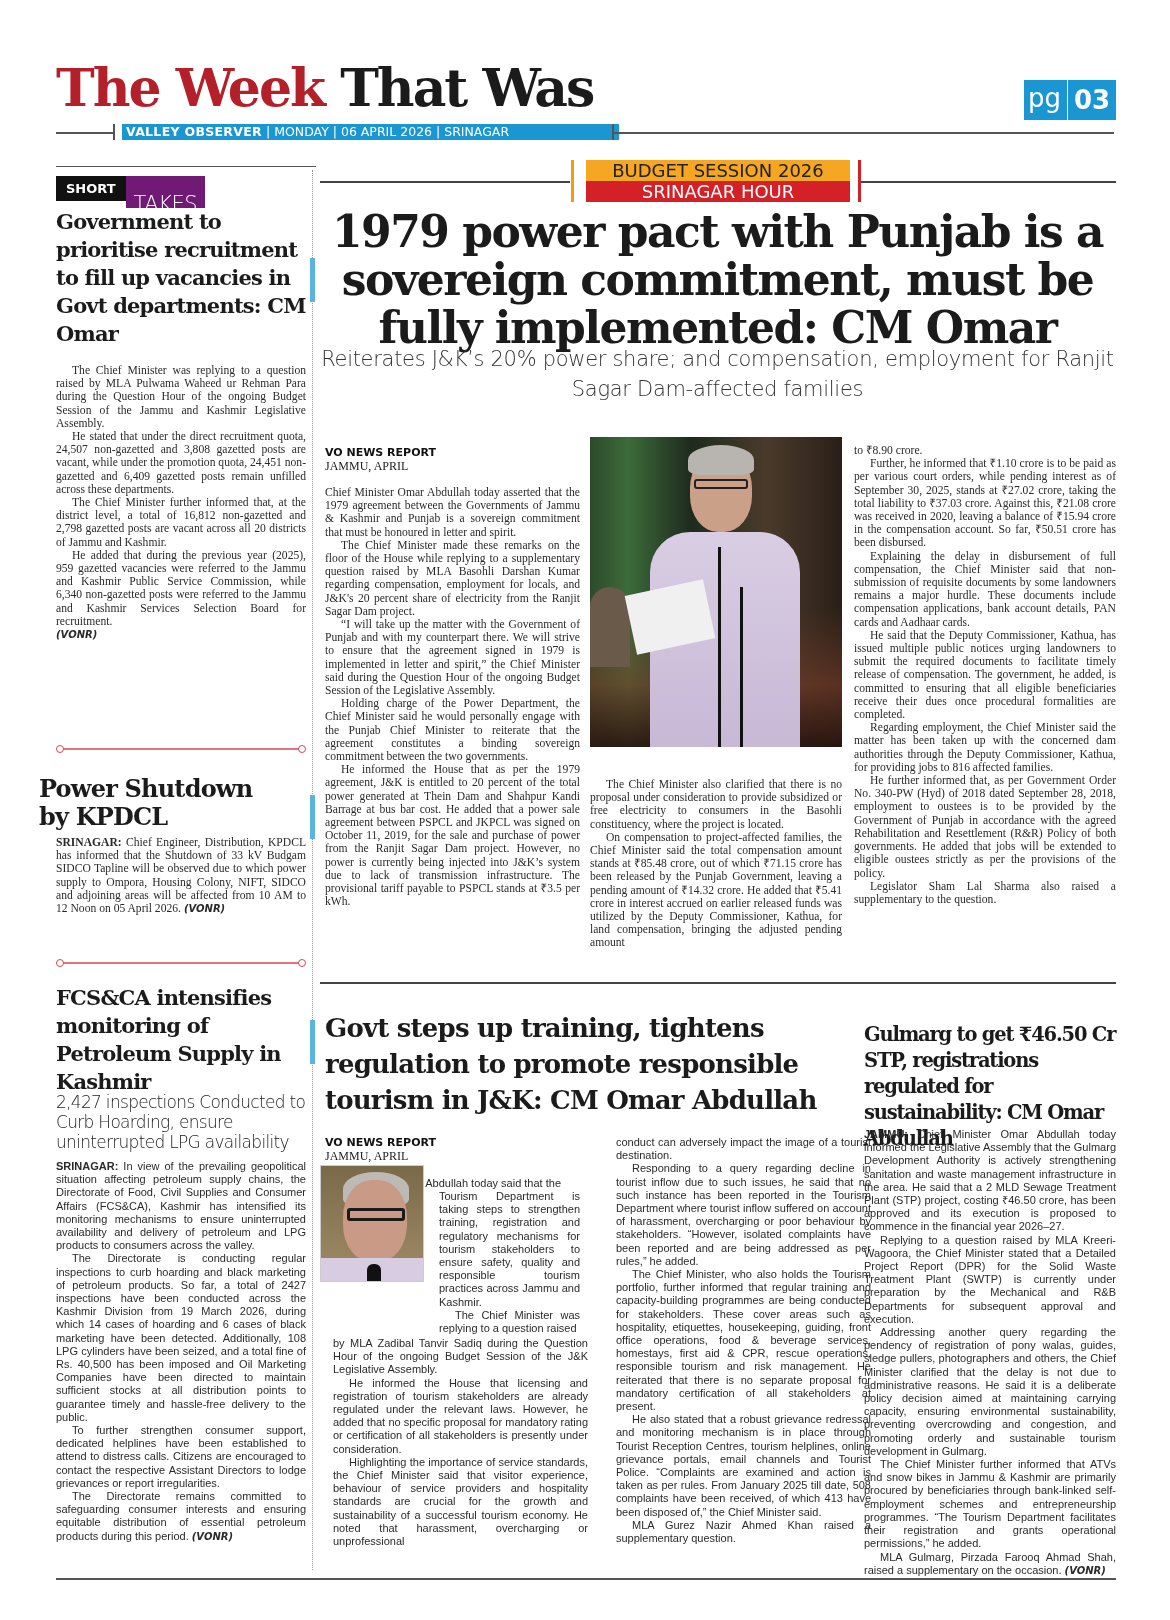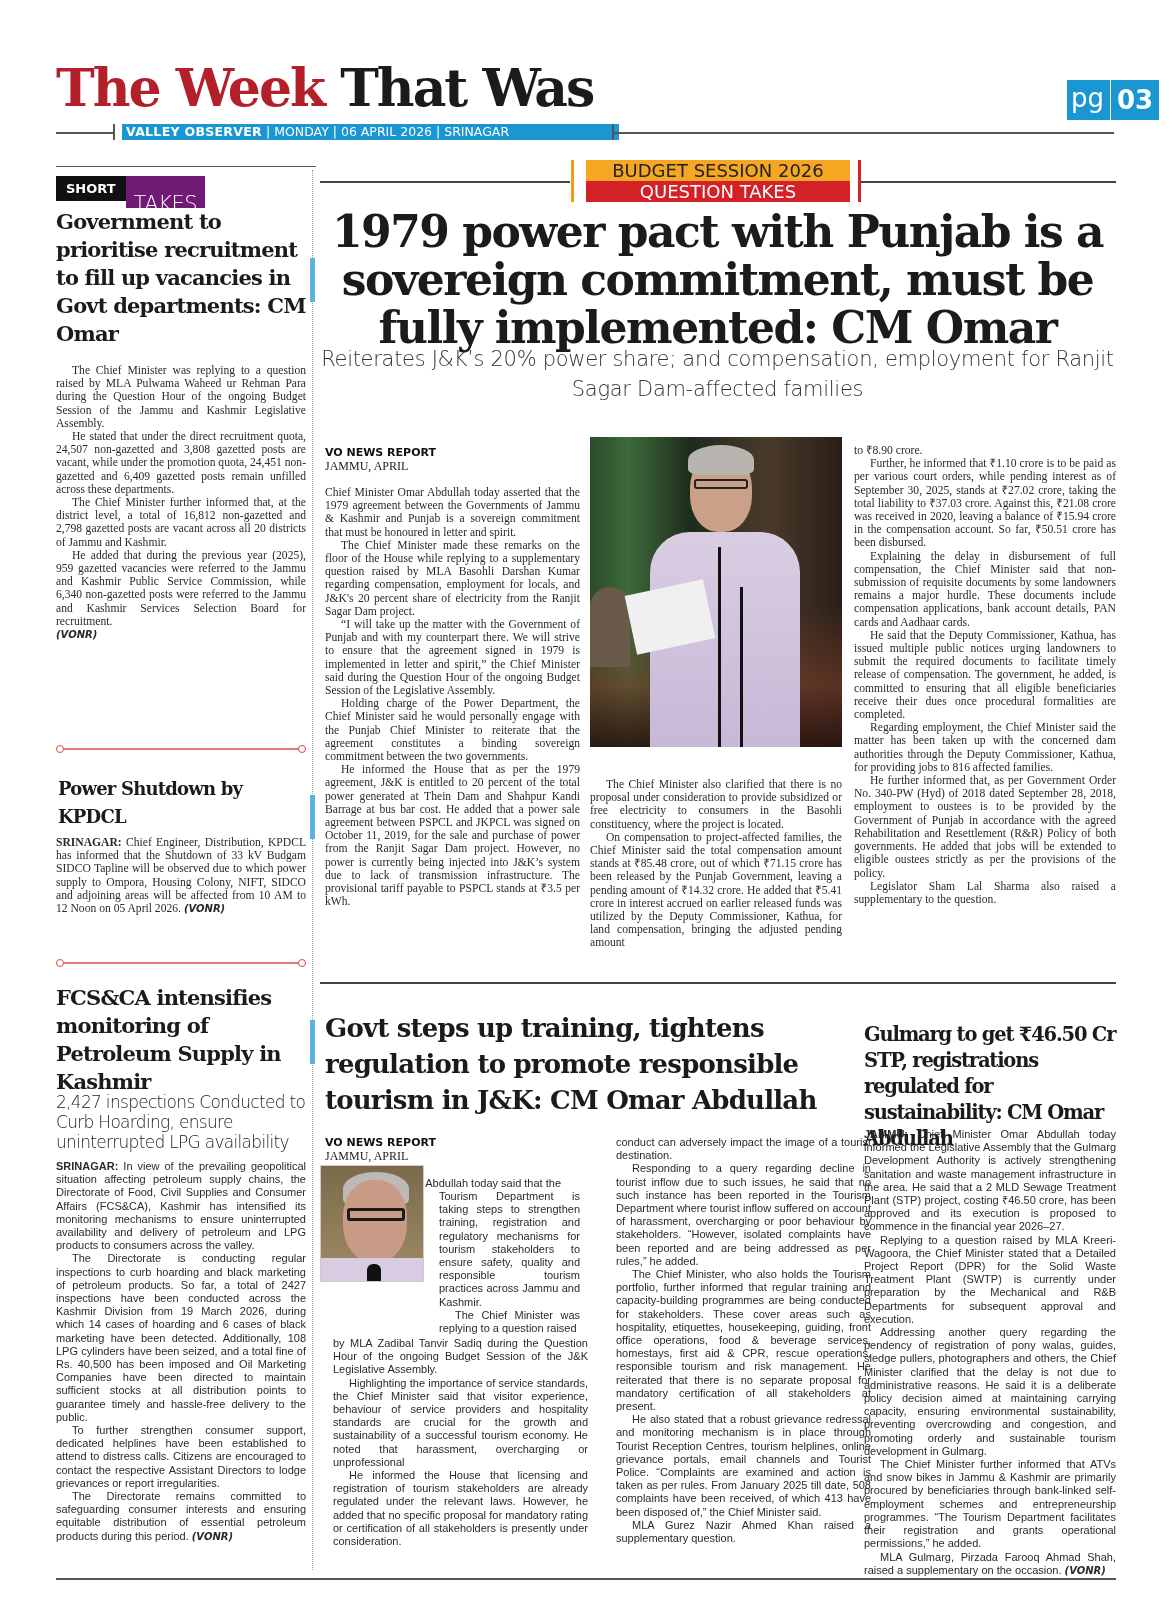--- a/index.html
+++ b/index.html
@@ -13,21 +13,21 @@
   .masthead .red { color: #b3202a; }
   .masthead .black { color: #1b1b1b; }
 
   .dateline-rule-left { left: 56px; top: 132px; width: 58px; height: 2px; background: #555; }
   .dateline-tick { left: 113px; top: 124px; width: 2px; height: 16px; background: #555; }
   .dateline { left: 122px; top: 124px; width: 497px; height: 16px; background: #1a96d3; color: #fff; font-family: "DejaVu Sans", sans-serif; font-size: 12.5px; line-height: 16px; padding-left: 4px; white-space: nowrap; }
   .dateline b { font-weight: 900; letter-spacing: 0.3px; }
   .dateline-tick2 { left: 612px; top: 124px; width: 2px; height: 16px; background: #555; }
   .dateline-rule-right { left: 614px; top: 132px; width: 500px; height: 2px; background: #555; }
 
-  .page-badge { left: 1024px; top: 80px; height: 40px; background: #1a96d3; color: #fff; display: flex; align-items: center; font-family: "DejaVu Sans", sans-serif; margin-left: 43px; }
+  .page-badge { left: 1024px; top: 80px; height: 40px; background: #1a96d3; color: #fff; display: flex; align-items: center; font-family: "DejaVu Sans", sans-serif; }
   .page-badge .pg { font-size: 26px; padding: 0 6px 4px 4px; border-right: 1px solid #fff; line-height: 40px; }
   .page-badge .num { font-size: 26px; font-weight: bold; padding: 0 6px 0 6px; }
 
   
   .kicker-rule-left { left: 320px; top: 181px; width: 250px; height: 2px; background: #444; }
   .kicker-bar-left { left: 571px; top: 160px; width: 3px; height: 42px; background: #f39c12; }
   .kicker { left: 586px; top: 160px; width: 264px; text-align: center; font-family: "DejaVu Sans", sans-serif; font-size: 18px; line-height: 21px; }
   .kicker .k1 { background: #f5a623; color: #222; display: block; }
   .kicker .k2 { background: #d42128; color: #fff; display: block; }
   .kicker-bar-right { left: 858px; top: 160px; width: 3px; height: 42px; background: #d42128; }
@@ -102,21 +102,21 @@
 
 <div class="abs page-badge">
   <span class="pg">pg</span>
   <span class="num">03</span>
 </div>
 
 <div class="abs kicker-rule-left"></div>
 <div class="abs kicker-bar-left"></div>
 <div class="abs kicker">
   <span class="k1">BUDGET SESSION 2026</span>
-  <span class="k2">QUESTION TAKES</span>
+  <span class="k2">SRINAGAR HOUR</span>
 </div>
 <div class="abs kicker-bar-right"></div>
 <div class="abs kicker-rule-right"></div>
 
 <div class="abs st-rule"></div>
 <div class="abs short-takes">
   <span class="s">SHORT</span>
   <span class="t">TAKES</span>
 </div>
 
@@ -128,21 +128,21 @@
 <div class="abs headline-sm" style="left:56px; top:208px; width:250px; font-size:21px; line-height:28px;">Government to prioritise recruitment to fill up vacancies in Govt departments: CM Omar</div>
 <div class="abs body-serif" style="left:56px; top:364px; width:250px;">
   <p>The Chief Minister was replying to a question raised by MLA Pulwama Waheed ur Rehman Para during the Question Hour of the ongoing Budget Session of the Jammu and Kashmir Legislative Assembly.</p>
   <p>He stated that under the direct recruitment quota, 24,507 non-gazetted and 3,808 gazetted posts are vacant, while under the promotion quota, 24,451 non-gazetted and 6,409 gazetted posts remain unfilled across these departments.</p>
   <p>The Chief Minister further informed that, at the district level, a total of 16,812 non-gazetted and 2,798 gazetted posts are vacant across all 20 districts of Jammu and Kashmir.</p>
   <p>He added that during the previous year (2025), 959 gazetted vacancies were referred to the Jammu and Kashmir Public Service Commission, while 6,340 non-gazetted posts were referred to the Jammu and Kashmir Services Selection Board for recruitment.</p>
   <div class="vonr">(VONR)</div>
 </div>
 <div class="abs red-divider" style="left:58px; top:748px; width:246px;"></div>
 
-<div class="abs headline-sm" style="left:58px; top:775px; width:250px; font-size:18px; line-height:28px;">Power Shutdown by KPDCL</div>
+<div class="abs headline-sm" style="left:39px; top:775px; width:250px; font-size:24px; line-height:28px;">Power Shutdown by KPDCL</div>
 <div class="abs body-serif" style="left:56px; top:836px; width:250px;">
   <p class="first"><span class="dl">SRINAGAR:</span> <span>Chief Engineer, Distribution, KPDCL has informed that the Shutdown of 33 kV Budgam SIDCO Tapline will be observed due to which power supply to Ompora, Housing Colony, NIFT, SIDCO and adjoining areas will be affected from 10 AM to 12 Noon on 05 April 2026.</span> <span class="vonr">(VONR)</span></p>
 </div>
 <div class="abs red-divider" style="left:58px; top:962px; width:246px;"></div>
 
 <div class="abs headline-sm" style="left:56px; top:984px; width:250px; font-size:21px; line-height:28px;">FCS&amp;CA intensifies monitoring of Petroleum Supply in Kashmir</div>
 <div class="abs" style="left:56px; top:1092px; width:250px; font-family:'DejaVu Sans', sans-serif; font-size:17px; line-height:20px; letter-spacing:-0.7px; color:#222; font-weight:300;">2,427 inspections Conducted to Curb Hoarding, ensure uninterrupted LPG availability</div>
 <div class="abs body-sans" style="left:56px; top:1160px; width:250px;">
   <p class="first"><span class="dl">SRINAGAR:</span> <span>In view of the prevailing geopolitical situation affecting petroleum supply chains, the Directorate of Food, Civil Supplies and Consumer Affairs (FCS&amp;CA), Kashmir has intensified its monitoring mechanisms to ensure uninterrupted availability and delivery of petroleum and LPG products to consumers across the valley.</span></p>
   <p>The Directorate is conducting regular inspections to curb hoarding and black marketing of petroleum products. So far, a total of 2427 inspections have been conducted across the Kashmir Division from 19 March 2026, during which 14 cases of hoarding and 6 cases of black marketing have been detected. Additionally, 108 LPG cylinders have been seized, and a total fine of Rs. 40,500 has been imposed and Oil Marketing Companies have been directed to maintain sufficient stocks at all distribution points to guarantee timely and hassle-free delivery to the public.</p>
@@ -212,22 +212,22 @@
   <div class="mic"></div>
 </div>
 
 <div class="abs body-sans" style="left:439px; top:1190px; width:141px;">
   <p class="first">Tourism Department is taking steps to strengthen training, registration and regulatory mechanisms for tourism stakeholders to ensure safety, quality and responsible tourism practices across Jammu and Kashmir.</p>
   <p>The Chief Minister was replying to a question raised</p>
 </div>
 
 <div class="abs body-sans" style="left:325px; top:1337px; width:255px;margin-left:8px;">
   <p class="first">by MLA Zadibal Tanvir Sadiq during the Question Hour of the ongoing Budget Session of the J&amp;K Legislative Assembly.</p>
+  <p>He informed the House that licensing and registration of tourism stakeholders are already regulated under the relevant laws. However, he added that no specific proposal for mandatory rating or certification of all stakeholders is presently under consideration.</p>
   <p>Highlighting the importance of service standards, the Chief Minister said that visitor experience, behaviour of service providers and hospitality standards are crucial for the growth and sustainability of a successful tourism economy. He noted that harassment, overcharging or unprofessional</p>
-  <p>He informed the House that licensing and registration of tourism stakeholders are already regulated under the relevant laws. However, he added that no specific proposal for mandatory rating or certification of all stakeholders is presently under consideration.</p>
 </div>
 
 <div class="abs body-sans" style="left:616px; top:1136px; width:255px;">
   <p class="first">conduct can adversely impact the image of a tourist destination.</p>
   <p>Responding to a query regarding decline in tourist inflow due to such issues, he said that no such instance has been reported in the Tourism Department where tourist inflow suffered on account of harassment, overcharging or poor behaviour by stakeholders. “However, isolated complaints have been reported and are being addressed as per rules,” he added.</p>
   <p>The Chief Minister, who also holds the Tourism portfolio, further informed that regular training and capacity-building programmes are being conducted for stakeholders. These cover areas such as hospitality, etiquettes, housekeeping, guiding, front office operations, food &amp; beverage services, homestays, first aid &amp; CPR, rescue operations, responsible tourism and risk management. He reiterated that there is no separate proposal for mandatory certification of all stakeholders at present.</p>
   <p>He also stated that a robust grievance redressal and monitoring mechanism is in place through Tourist Reception Centres, tourism helplines, online grievance portals, email channels and Tourist Police. “Complaints are examined and action is taken as per rules. From January 2025 till date, 508 complaints have been received, of which 413 have been disposed of,” the Chief Minister said.</p>
   <p>MLA Gurez Nazir Ahmed Khan raised a supplementary question.</p>
 </div>
 

